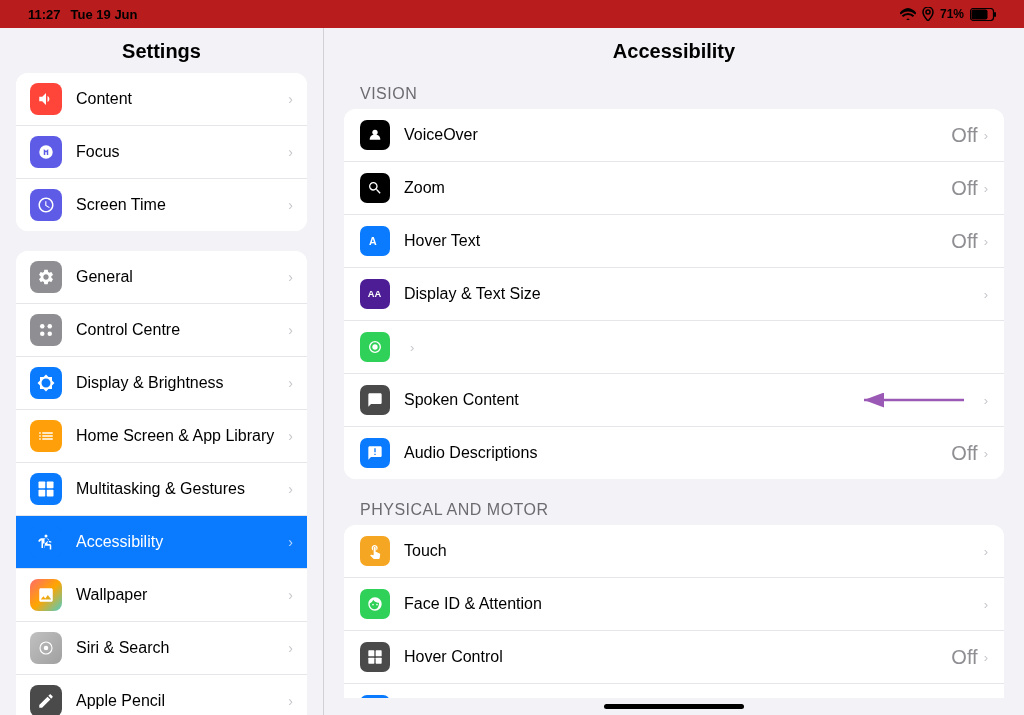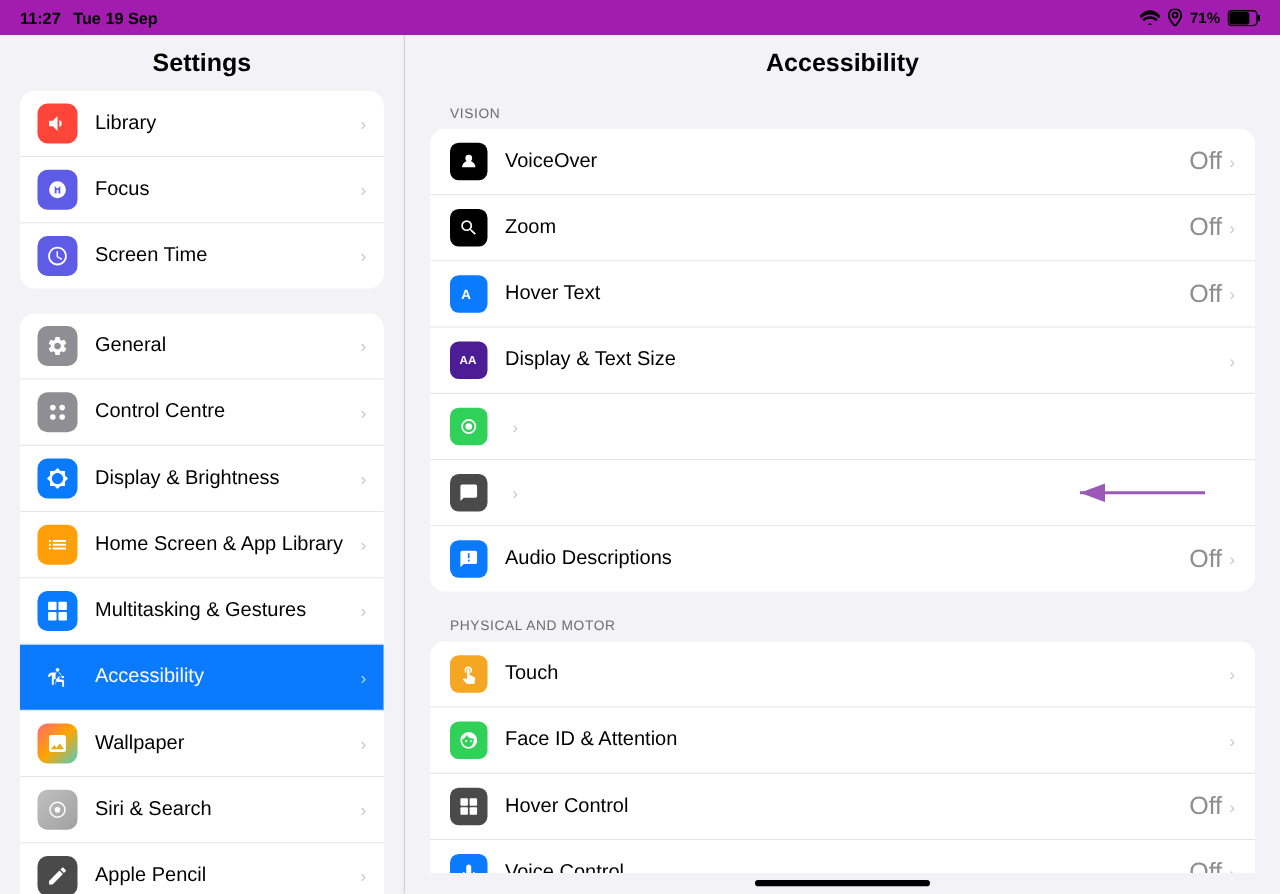--- a/index.html
+++ b/index.html
@@ -8,25 +8,25 @@
       background: #f2f2f7;
       width: 1024px;
       height: 715px;
       overflow: hidden;
       display: flex;
       flex-direction: column;
     }
 
     
     .status-bar {
-      background: #a21caf;
+      background: #b91c1c;
       display: flex;
       align-items: center;
       justify-content: space-between;
-      padding: 0 16px;
+      padding: 0 28px;
       height: 28px;
       flex-shrink: 0;
     }
     .status-bar-left {
       font-size: 13px;
       font-weight: 600;
       display: flex;
       gap: 10px;
     }
     .status-bar-right {
@@ -133,21 +133,21 @@
       font-weight: 700;
       color: #000;
     }
     .right-scroll {
       overflow-y: auto;
       flex: 1;
       padding: 0 20px 20px;
     }
 
     .section-label {
-      font-size: 11px;
+      font-size: 16px;
       font-weight: 500;
       color: #6c6c70;
       text-transform: uppercase;
       letter-spacing: 0.5px;
       padding: 14px 16px 6px;
     }
 
     .list-group {
       background: #fff;
       border-radius: 12px;
@@ -202,21 +202,21 @@
       border-radius: 3px;
       margin: 6px auto;
     }
   </style>
 </head>
 <body>
 
 <div class="status-bar">
   <div class="status-bar-left">
     <span>11:27</span>
-    <span>Tue 19 Sep</span>
+    <span>Tue 19 Jun</span>
   </div>
   <div class="status-bar-right">
     <svg width="16" height="12" viewBox="0 0 16 12">
       <path d="M8 10.5a1.5 1.5 0 1 1 0 3 1.5 1.5 0 0 1 0-3zm0-3.5C9.9 7 11.6 7.8 12.8 9l1.4-1.4A9 9 0 0 0 8 5a9 9 0 0 0-6.2 2.6L3.2 9C4.4 7.8 6.1 7 8 7zm0-3.5c2.8 0 5.3 1.1 7.1 3l1.4-1.4A12.5 12.5 0 0 0 8 0a12.5 12.5 0 0 0-8.5 5.1l1.4 1.4C2.7 4.6 5.2 3.5 8 3.5z" fill="#000"></path>
     </svg>
     <svg width="12" height="14" viewBox="0 0 12 14">
       <circle cx="6" cy="5" r="2" fill="none" stroke="#000" stroke-width="1.5"></circle>
       <path d="M6 0C3.2 0 1 2.2 1 5c0 3.5 5 9 5 9s5-5.5 5-9c0-2.8-2.2-5-5-5z" fill="none" stroke="#000" stroke-width="1.5"></path>
     </svg>
     <span>
@@ -236,21 +236,21 @@
     <div class="sidebar-title">Settings</div>
     <div class="sidebar-scroll">
 
       <div class="settings-group first-group">
         <div class="settings-item">
           <div class="item-icon" style="background:#ff453a;">
             <svg width="18" height="18" viewBox="0 0 24 24" fill="white">
                 <path d="M3 9v6h4l5 5V4L7 9H3zm13.5 3c0-1.77-1.02-3.29-2.5-4.03v8.05c1.48-.73 2.5-2.25 2.5-4.02z"></path>
               </svg>
           </div>
-          <span class="item-label">Library</span>
+          <span class="item-label">Content</span>
           <span class="item-chevron">›</span>
         </div>
         <div class="settings-item">
           <div class="item-icon" style="background:#5e5ce6;">
             <svg width="18" height="18" viewBox="0 0 24 24" fill="white">
                 <path d="M12 3a9 9 0 0 0 0 18A9 9 0 0 0 12 3zm-1 13H9V8l3 2.83L15 8v8h-2v-4.34l-1 .94-1-.94V16z"></path>
               </svg>
           </div>
           <span class="item-label">Focus</span>
           <span class="item-chevron">›</span>
@@ -426,20 +426,21 @@
           <span class="list-item-value"></span>
           <span class="list-item-chevron">›</span>
         </div>
 
         <div class="list-item" style="position:relative;">
           <div class="list-icon" style="background:#4a4a4a;">
             <svg width="16" height="16" viewBox="0 0 24 24" fill="white">
                 <path d="M20 2H4c-1.1 0-2 .9-2 2v18l4-4h14c1.1 0 2-.9 2-2V4c0-1.1-.9-2-2-2z"></path>
               </svg>
           </div>
+          <span class="list-item-label">Spoken Content</span>
           <span class="list-item-value"></span>
           <span class="list-item-chevron">›</span>
 
           <svg style="position:absolute; right:30px; top:50%; transform:translateY(-50%); pointer-events:none;" width="120" height="40" viewBox="0 0 120 40">
             <defs>
               <marker id="arrowhead" markerWidth="8" markerHeight="6" refX="8" refY="3" orient="auto">
                 <polygon points="0 0, 8 3, 0 6" fill="#9b59b6"></polygon>
               </marker>
             </defs>
             <path d="M110 20 C 80 20, 30 20, 10 20" stroke="#9b59b6" stroke-width="2.5" fill="none" marker-end="url(#arrowhead)"></path>

